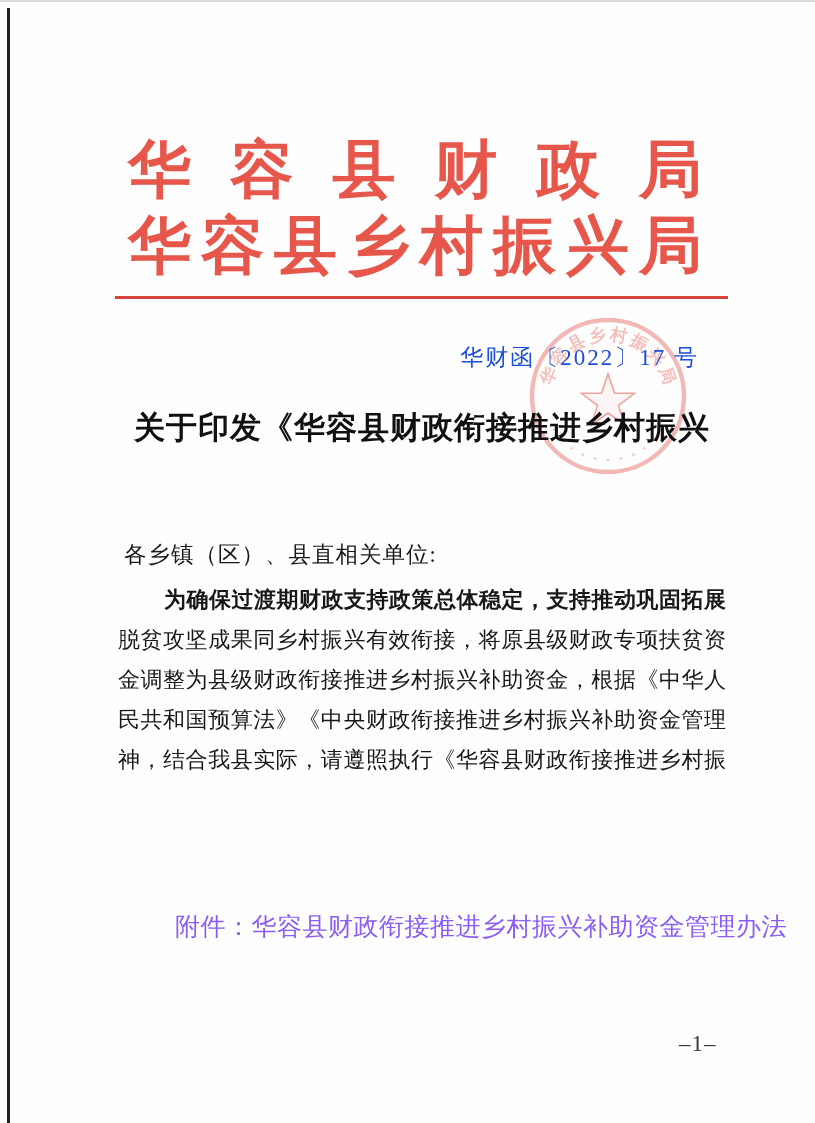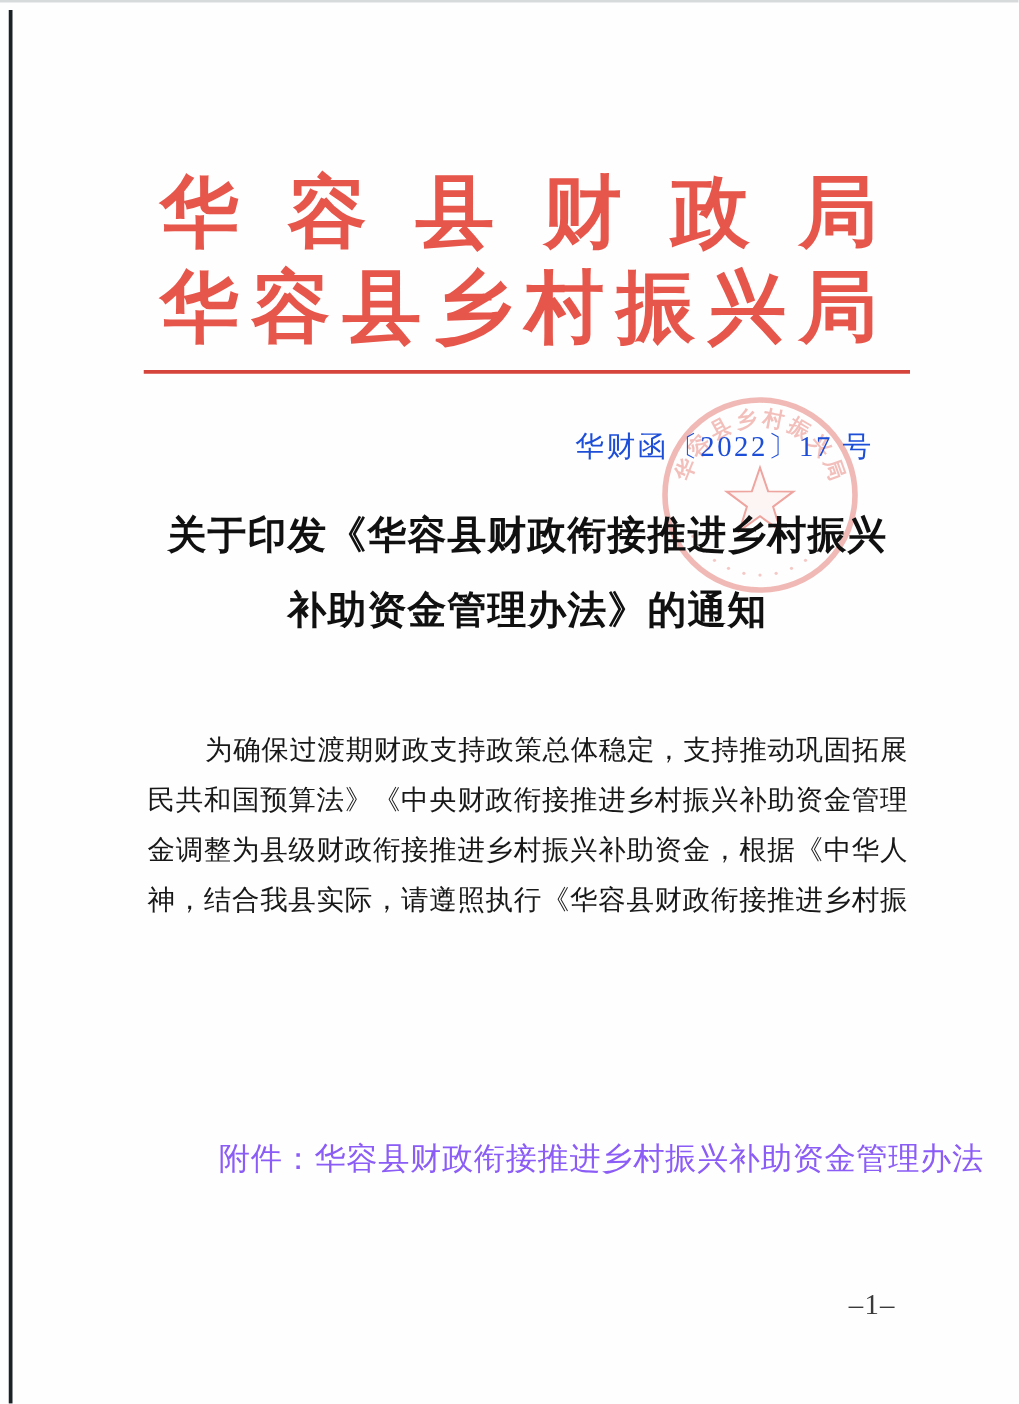--- a/index.html
+++ b/index.html
@@ -41,21 +41,21 @@
   
   .recipient{
     position:absolute;left:124px;top:539px;
     font-size:22.5px;letter-spacing:1px;color:#181818;white-space:nowrap;
   }
   .paragraph{position:absolute;left:118px;top:580px;width:608px;}
   .para-line{
     height:40px;line-height:40px;font-size:22px;color:#181818;
     text-align:justify;text-align-last:justify;
   }
-  .para-line.first{padding-left:46px;}
+  .para-line.first{padding-left:46px;font-weight:bold;}
   .para-line.last{text-align-last:left;letter-spacing:1.2px;}
   .attachment{
     position:absolute;left:175px;top:910px;
     font-size:25px;letter-spacing:0.5px;color:#8b5cf6;white-space:nowrap;
   }
   .page-number{
     position:absolute;left:679px;top:1031px;
     font-size:23px;letter-spacing:1px;color:#3a3a3a;
     font-family:"Liberation Serif","DejaVu Serif",serif;
   }
@@ -108,27 +108,28 @@
       <span>村</span>
       <span>振</span>
       <span>兴</span>
       <span>局</span>
     </div>
   <div class="red-rule"></div>
 
   <div class="doc-number">华财函〔2022〕17 号</div>
 
   <div class="title-line title-line-1">关于印发《华容县财政衔接推进乡村振兴</div>
-  <div class="title-line title-line-2">补助资金管理办法》的通知</div>
 
+  <div class="recipient">各乡镇（区）、县直相关单位:</div>
 
   <div class="paragraph">
     <div class="para-line first">为确保过渡期财政支持政策总体稳定，支持推动巩固拓展</div>
+    <div class="para-line">脱贫攻坚成果同乡村振兴有效衔接，将原县级财政专项扶贫资</div>
+    <div class="para-line">金调整为县级财政衔接推进乡村振兴补助资金，根据《中华人</div>
     <div class="para-line">民共和国预算法》《中央财政衔接推进乡村振兴补助资金管理</div>
-    <div class="para-line">金调整为县级财政衔接推进乡村振兴补助资金，根据《中华人</div>
     <div class="para-line">神，结合我县实际，请遵照执行《华容县财政衔接推进乡村振</div>
   </div>
 
   <div class="attachment">附件：华容县财政衔接推进乡村振兴补助资金管理办法</div>
 
   <div class="page-number">–1–</div>
 
 </div>
 
 </body></html>

